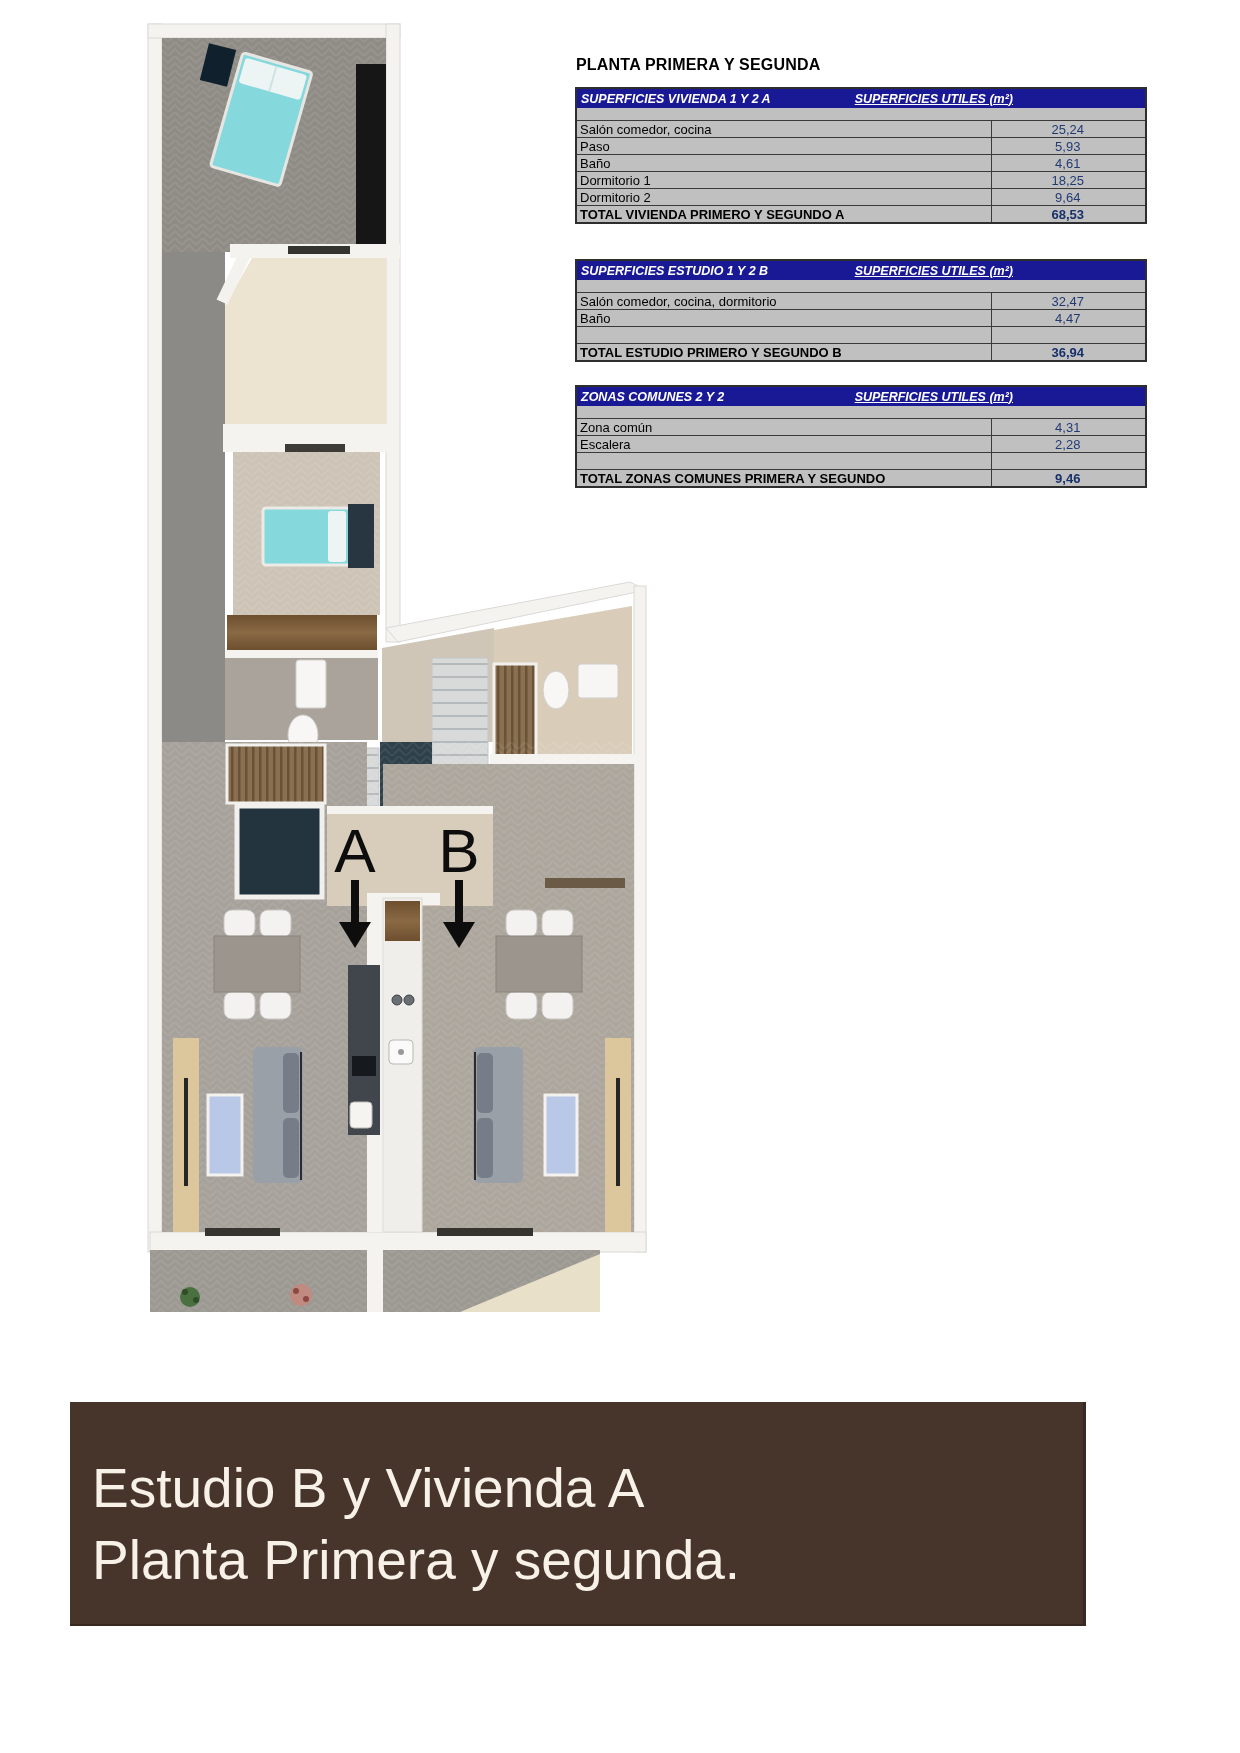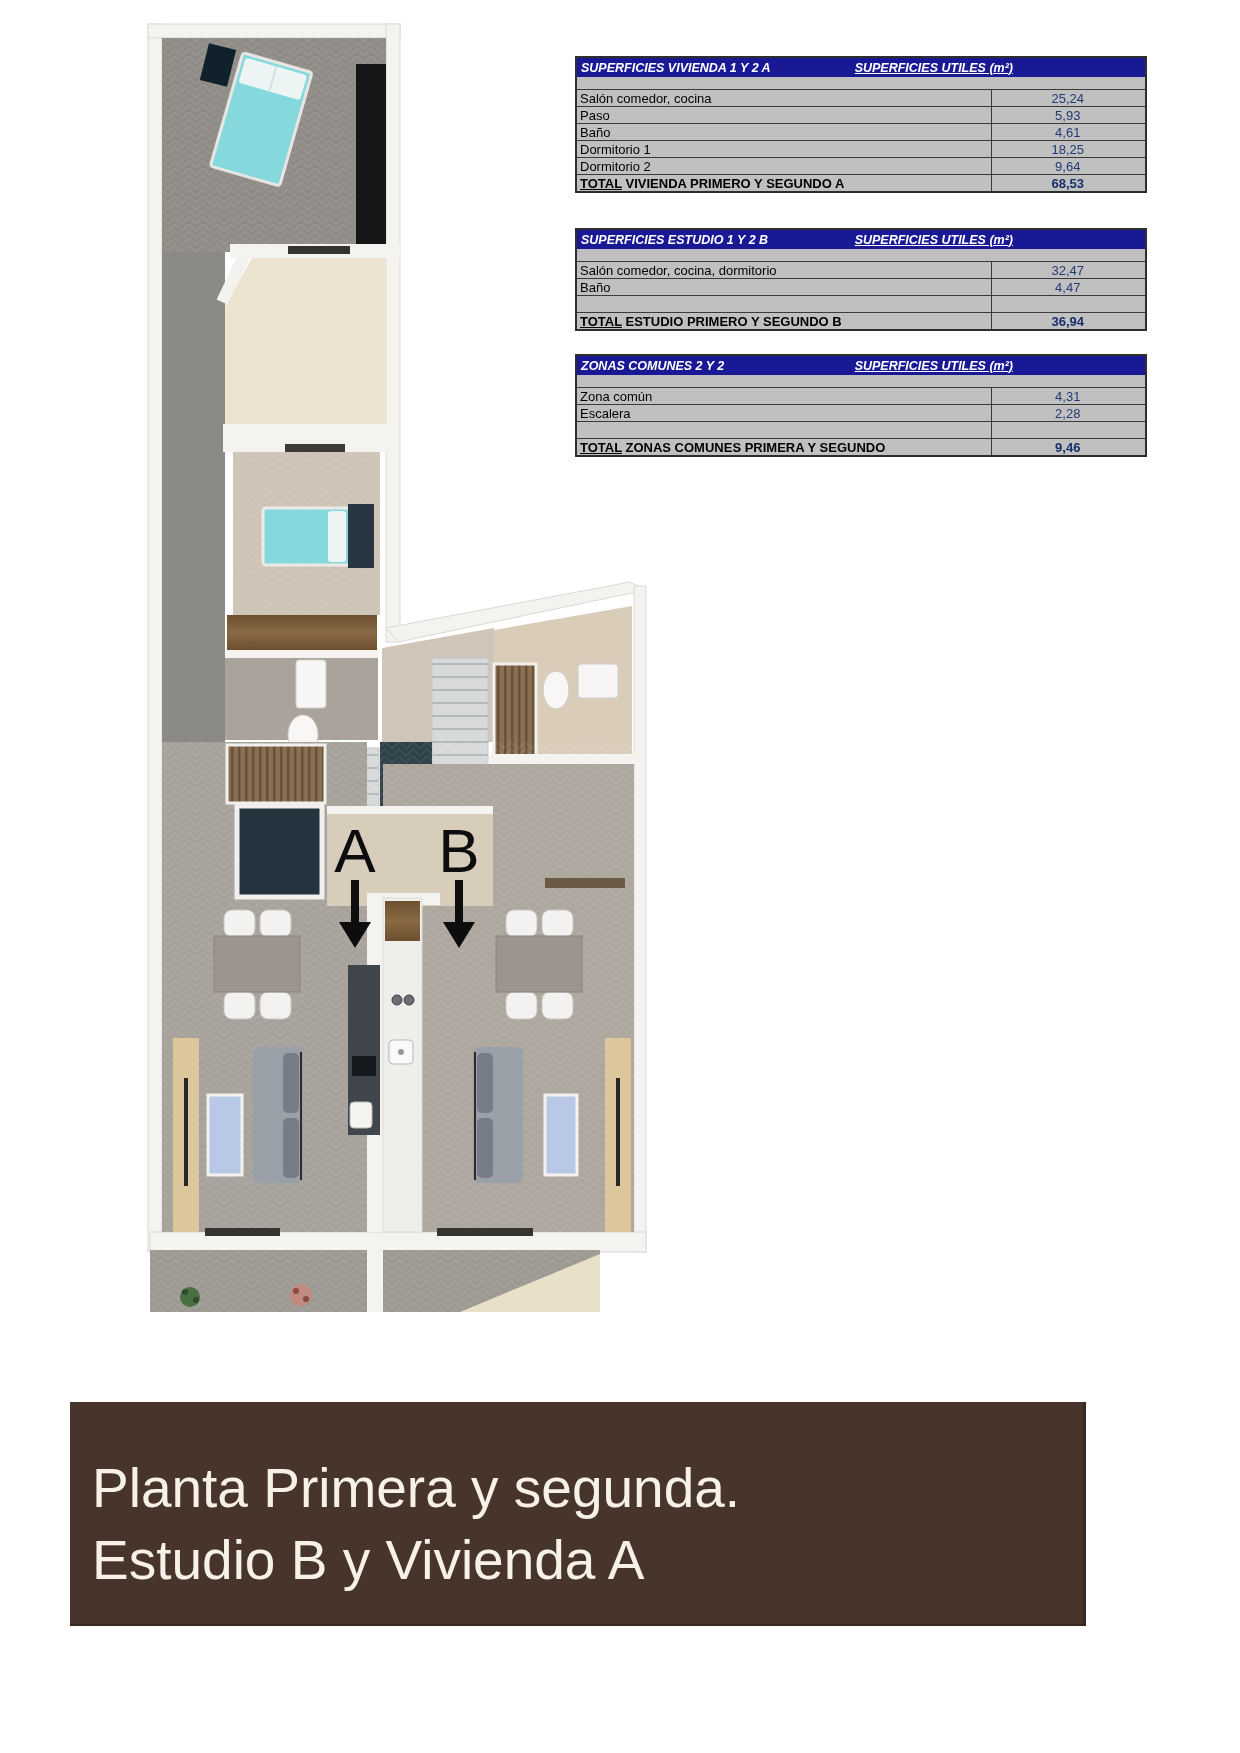--- a/index.html
+++ b/index.html
@@ -16,21 +16,21 @@
             font-size:12.5px;height:19px;padding:0;}
   .hdr-flex{display:flex;justify-content:space-between;align-items:center;padding:0 132px 0 4px;text-align:center;}
   .hdr-units{text-decoration:underline;white-space:nowrap;}
   table.sec td{height:16px;padding:0 3px;overflow:hidden;white-space:nowrap;}
   tr.spacer td{height:12px;border-bottom:1px solid #3a3a3a;}
   tr.data td{border-bottom:1px solid #3a3a3a;color:#000;}
   tr.data td.val, tr.total td.val{border-left:1px solid #3a3a3a;text-align:center;
             color:#223a72;padding-right:4px;}
   tr.total td{font-weight:bold;color:#000;}
   tr.total td.val{color:#17306b;margin-top:40px;}
-  .u{text-decoration:underline;margin-top:27px;}
+  .u{margin-top:27px;}
 
   
   .banner{position:absolute;left:70px;top:1402px;width:1016px;height:224px;
           background:#47352c;box-sizing:border-box;padding:50px 0 0 22px;
           color:#f7f1e8;font-size:55px;line-height:72px;
           border-right:3px solid #392a21;border-bottom:2px solid #392a21;}
 
   
   .floorplan{position:absolute;left:118px;top:20px;}
   svg text.unit{font-family:"Liberation Sans",sans-serif;font-size:62px;fill:#0d0d0d;}
@@ -192,20 +192,21 @@
       <polygon points="339,922 371,922 355,948"></polygon>
     </g>
     <text class="unit" x="459" y="872" text-anchor="middle">B</text>
     <g fill="#0d0d0d">
       <rect x="455" y="880" width="8" height="46"></rect>
       <polygon points="443,922 475,922 459,948"></polygon>
     </g>
   </svg>
 
   <div class="tables-panel">
+    <div class="plan-title">PLANTA PRIMERA Y SEGUNDA</div>
 
     <table class="sec mb1">
       <colgroup>
           <col style="width:415px">
           <col>
         </colgroup>
       <thead>
           <tr>
             <th class="hdr" colspan="2">
         <div class="hdr-flex">
@@ -317,17 +318,17 @@
           </tr>
         <tr class="total">
           <td><span class="u">TOTAL</span><span> ZONAS COMUNES PRIMERA Y SEGUNDO</span></td>
           <td class="val">9,46</td>
           </tr>
       </tbody>
     </table>
   </div>
 
   <div class="banner">
+    <div>Estudio B y Vivienda A</div>
     <div>Planta Primera y segunda.</div>
-    <div>Estudio B y Vivienda A</div>
   </div>
 
 </div>
 
 </body></html>

